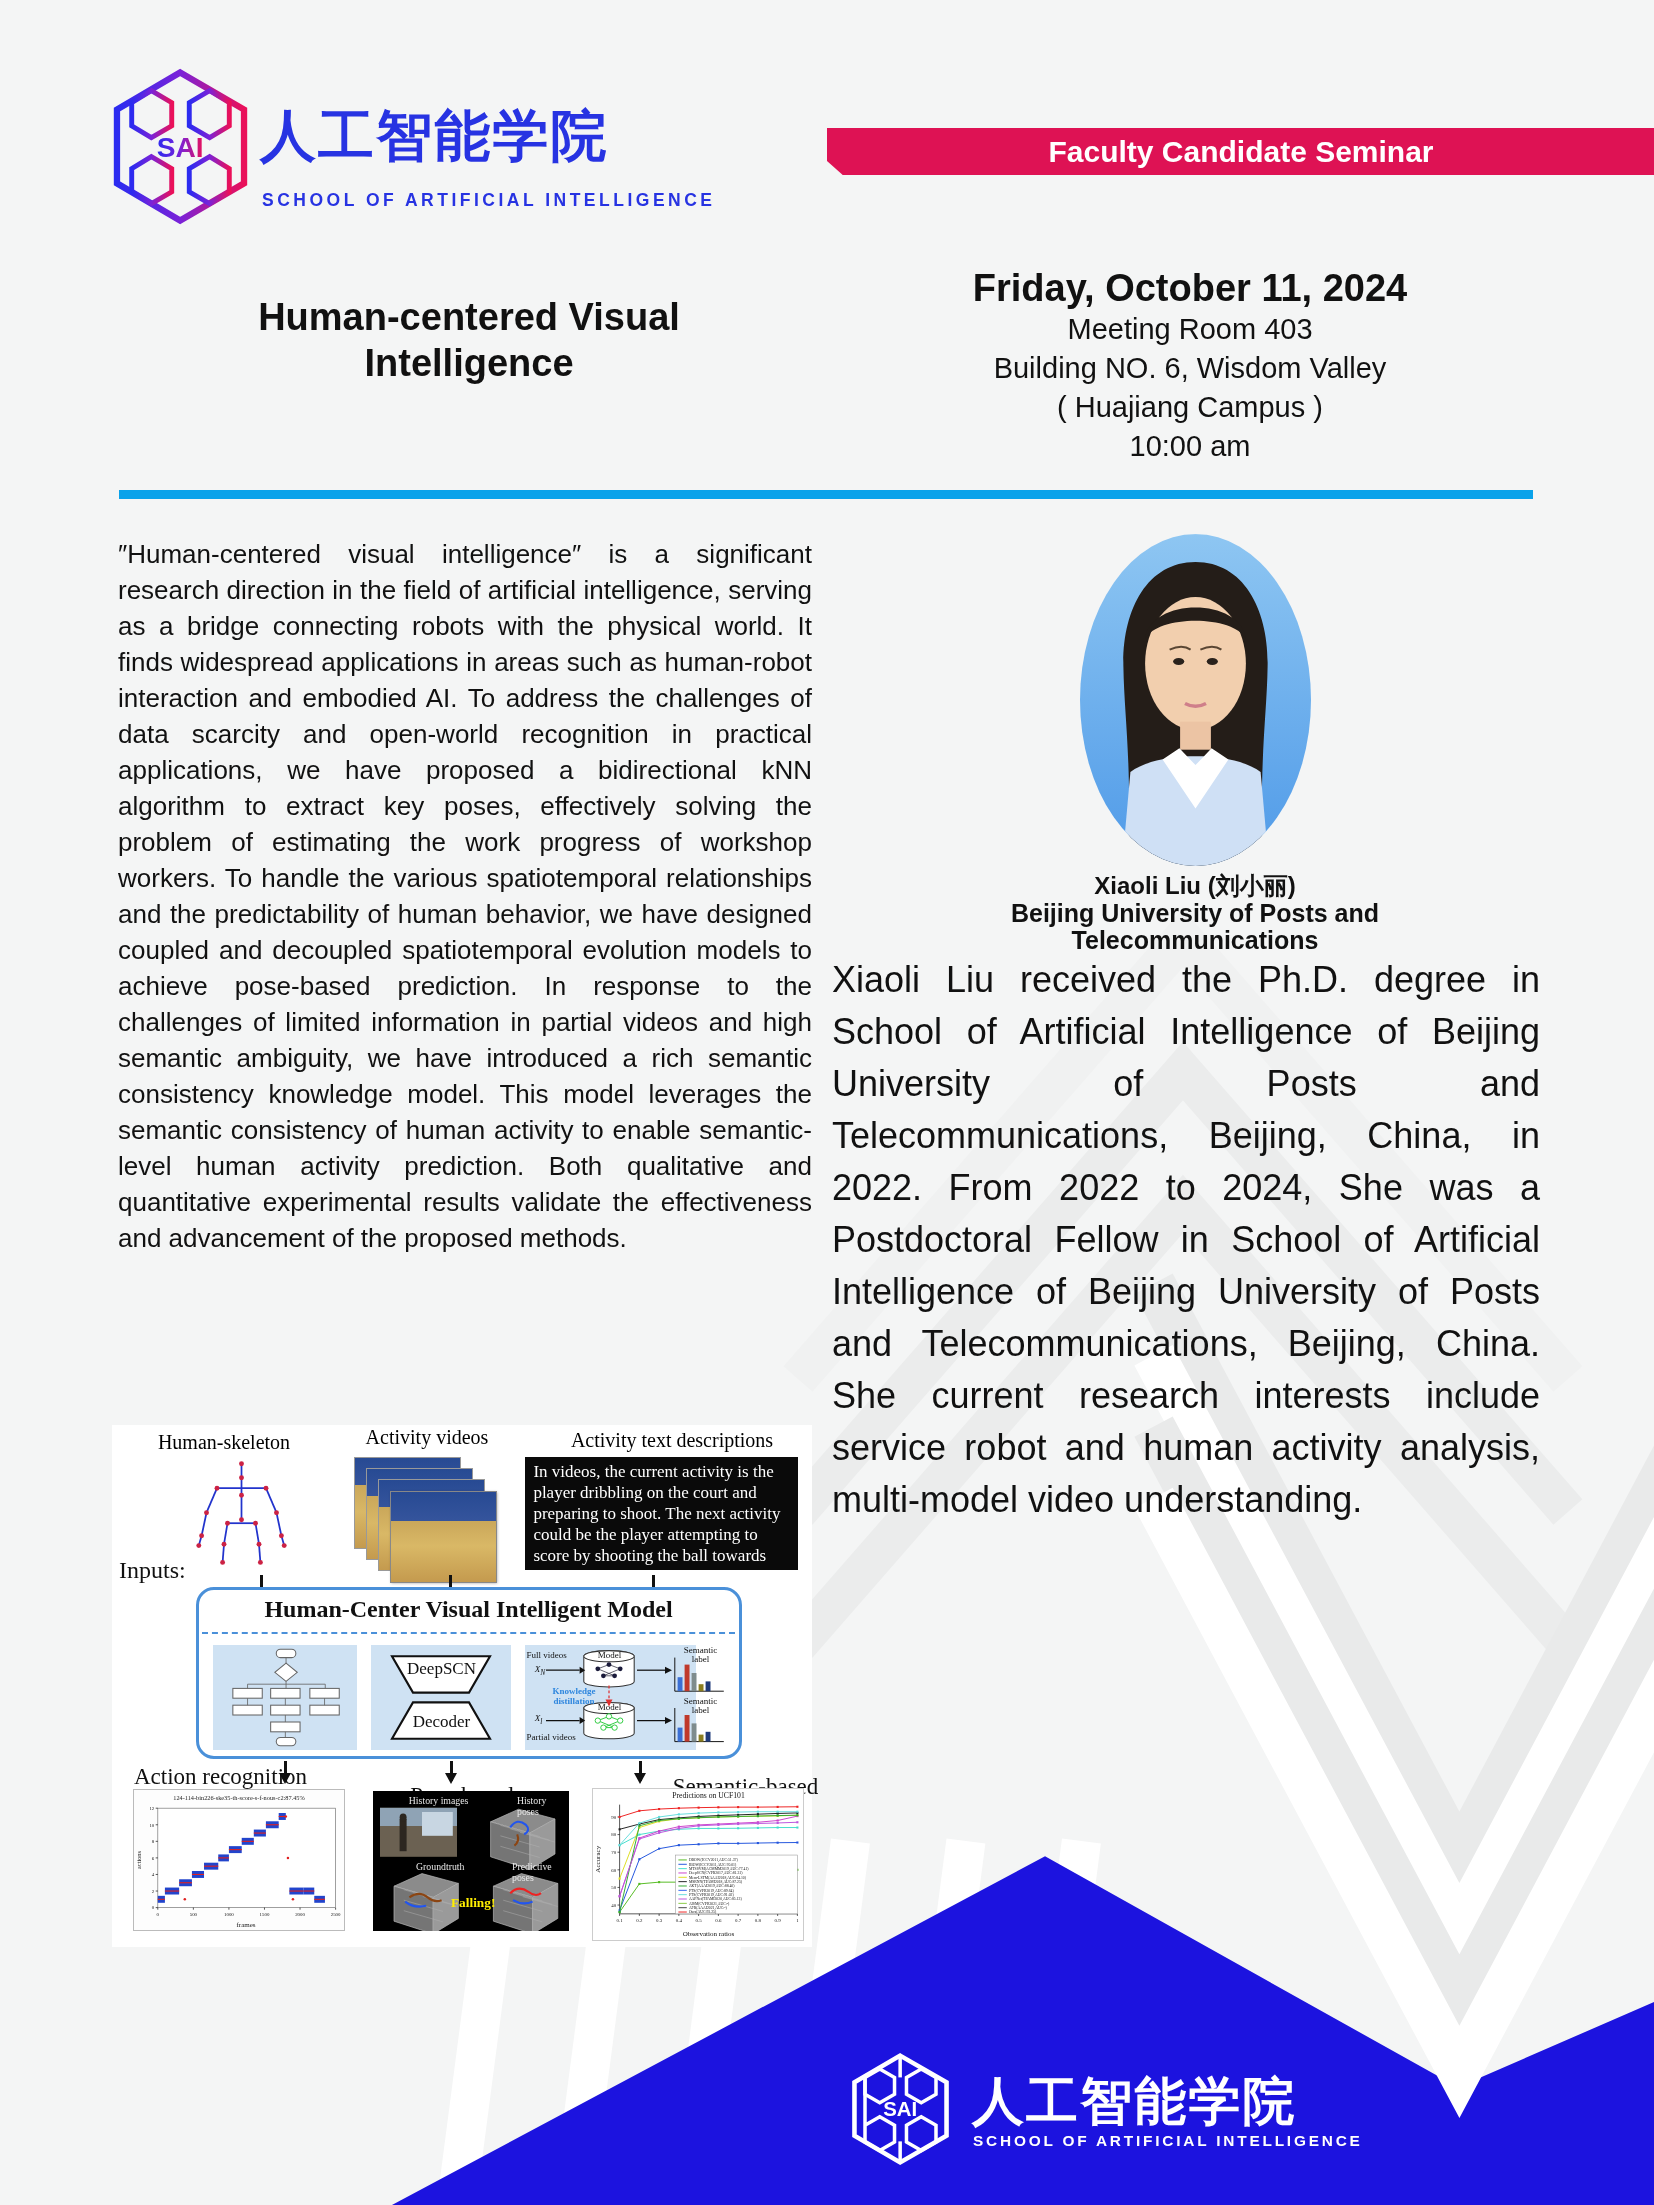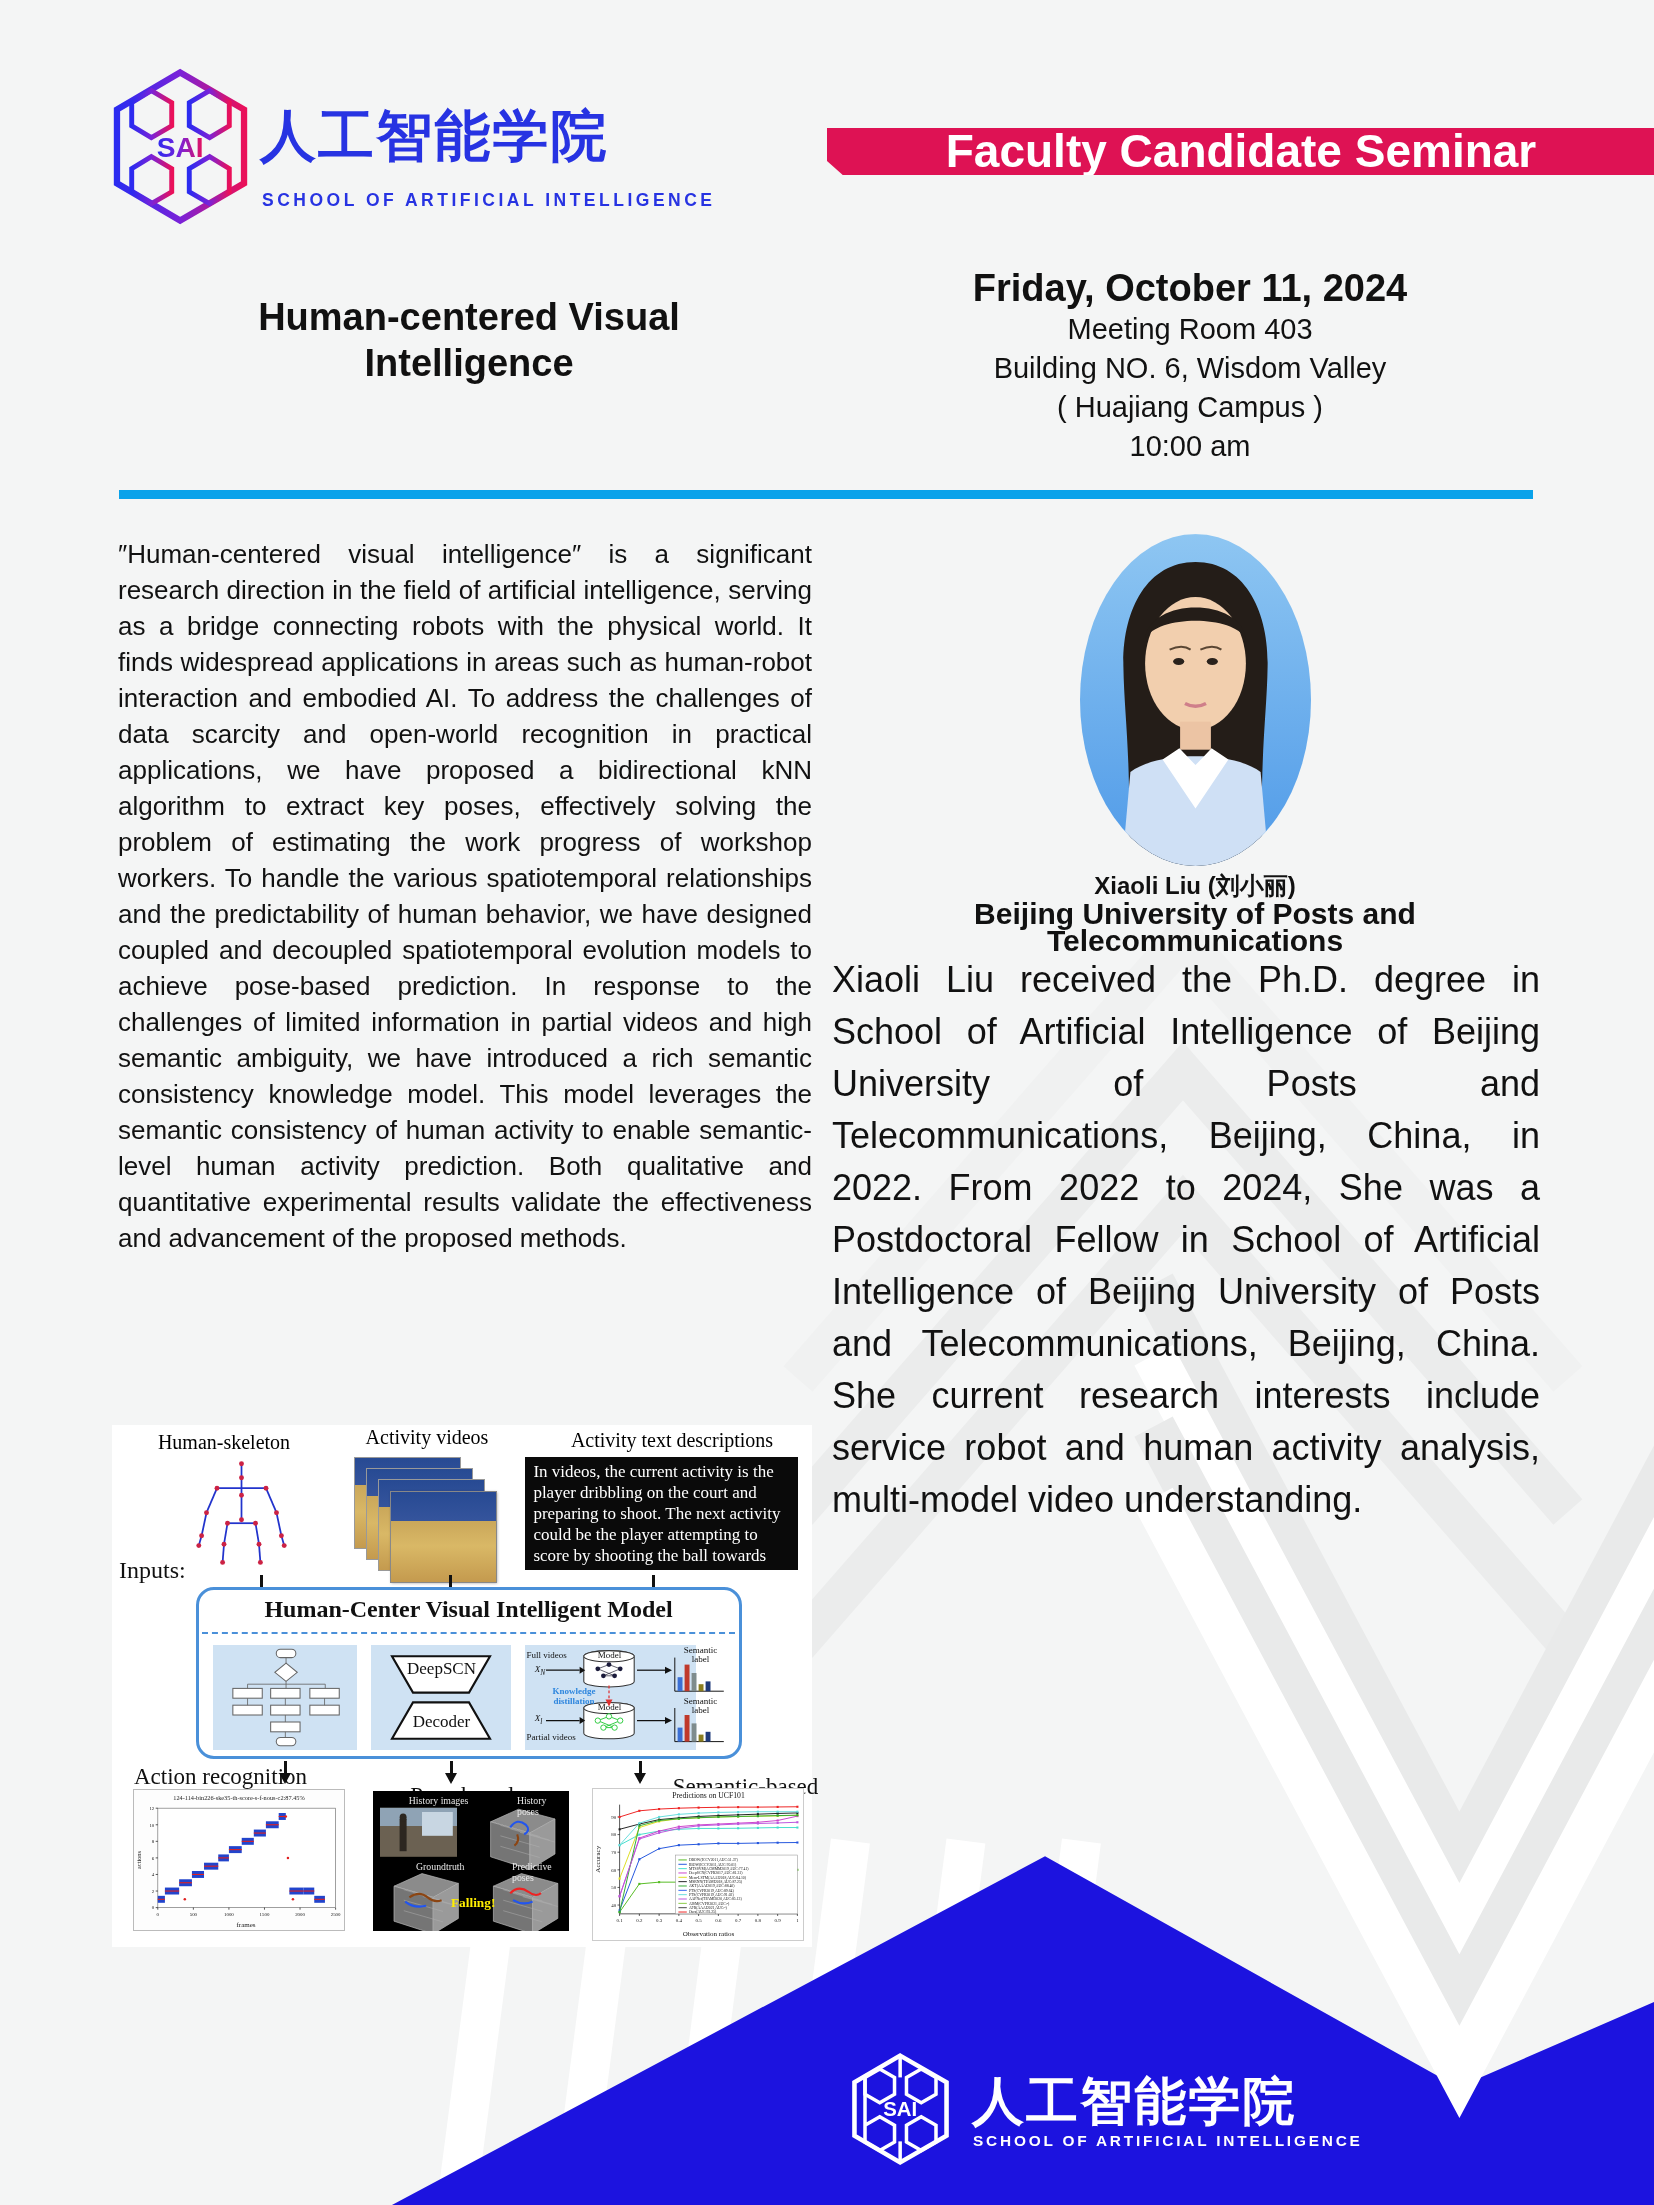--- a/index.html
+++ b/index.html
@@ -6,32 +6,32 @@
   .poster{position:relative;width:1654px;height:2205px;background:#f4f5f5;overflow:hidden;
           font-family:"Liberation Sans","DejaVu Sans",sans-serif;color:#111;}
   .abs{position:absolute;}
   .serif{font-family:"Liberation Serif","DejaVu Serif",serif;}
   .center{text-align:center;}
   
   .cn-title{font-size:56px;font-weight:bold;color:#2733e2;letter-spacing:2.1px;white-space:nowrap;}
   .en-title{font-size:17.5px;font-weight:bold;color:#2733e2;letter-spacing:3.5px;white-space:nowrap;}
   .banner{left:827px;top:128px;width:828px;height:47px;background:#de1254;
           clip-path:polygon(0 0,100% 0,100% 100%,1.9% 100%,0 70%);}
-  .banner span{display:block;line-height:47px;text-align:center;color:#fff;font-weight:bold;font-size:46px;}
+  .banner span{display:block;line-height:47px;text-align:center;color:#fff;font-weight:bold;font-size:30px;}
   
   .ev-title{left:161px;top:294px;width:616px;font-size:38px;font-weight:bold;line-height:46px;text-align:center;}
   .ev-meta{left:896px;top:267px;width:588px;text-align:center;}
   .ev-date{font-size:38px;font-weight:bold;line-height:43px;}
   .ev-line{font-size:29px;line-height:39px;}
   .divider{left:119px;top:490px;width:1414px;height:9px;background:#0aa2ea;}
   
   .abstract{left:118px;top:536px;width:694px;font-size:26px;line-height:36px;text-align:justify;}
   .bio{left:832px;top:954px;width:708px;font-size:36px;line-height:52px;text-align:justify;}
   .spk-name{left:980px;top:870px;width:430px;font-size:24px;font-weight:bold;text-align:center;}
-  .spk-affil{left:945px;top:900px;width:500px;font-size:30px;font-weight:bold;line-height:27px;text-align:center;}
+  .spk-affil{left:945px;top:900px;width:500px;font-size:25px;font-weight:bold;line-height:27px;text-align:center;}
   
   .fig{left:112px;top:1425px;width:700px;height:522px;background:#fff;}
   .fig-h{font-size:20px;color:#000;}
   .blackbox{left:413px;top:31.5px;width:256px;height:104px;background:#0a0a0a;color:#fff;
             font-size:17px;line-height:21px;padding:4.9px 8.4px;}
   .inputs{left:7px;top:132px;font-size:24px;}
   .arrow{width:2.8px;background:#111;}
   .arrow:after{content:"";position:absolute;left:-4.9px;bottom:-9.8px;border:6.3px solid transparent;border-top:11.2px solid #111;}
   .model{left:84px;top:162px;width:546px;height:172px;border:3.5px solid #4a90d9;border-radius:18px;background:#fff;box-sizing:border-box;}
   .model-title{left:0;top:5.6px;width:539px;text-align:center;font-size:24px;font-weight:bold;}

